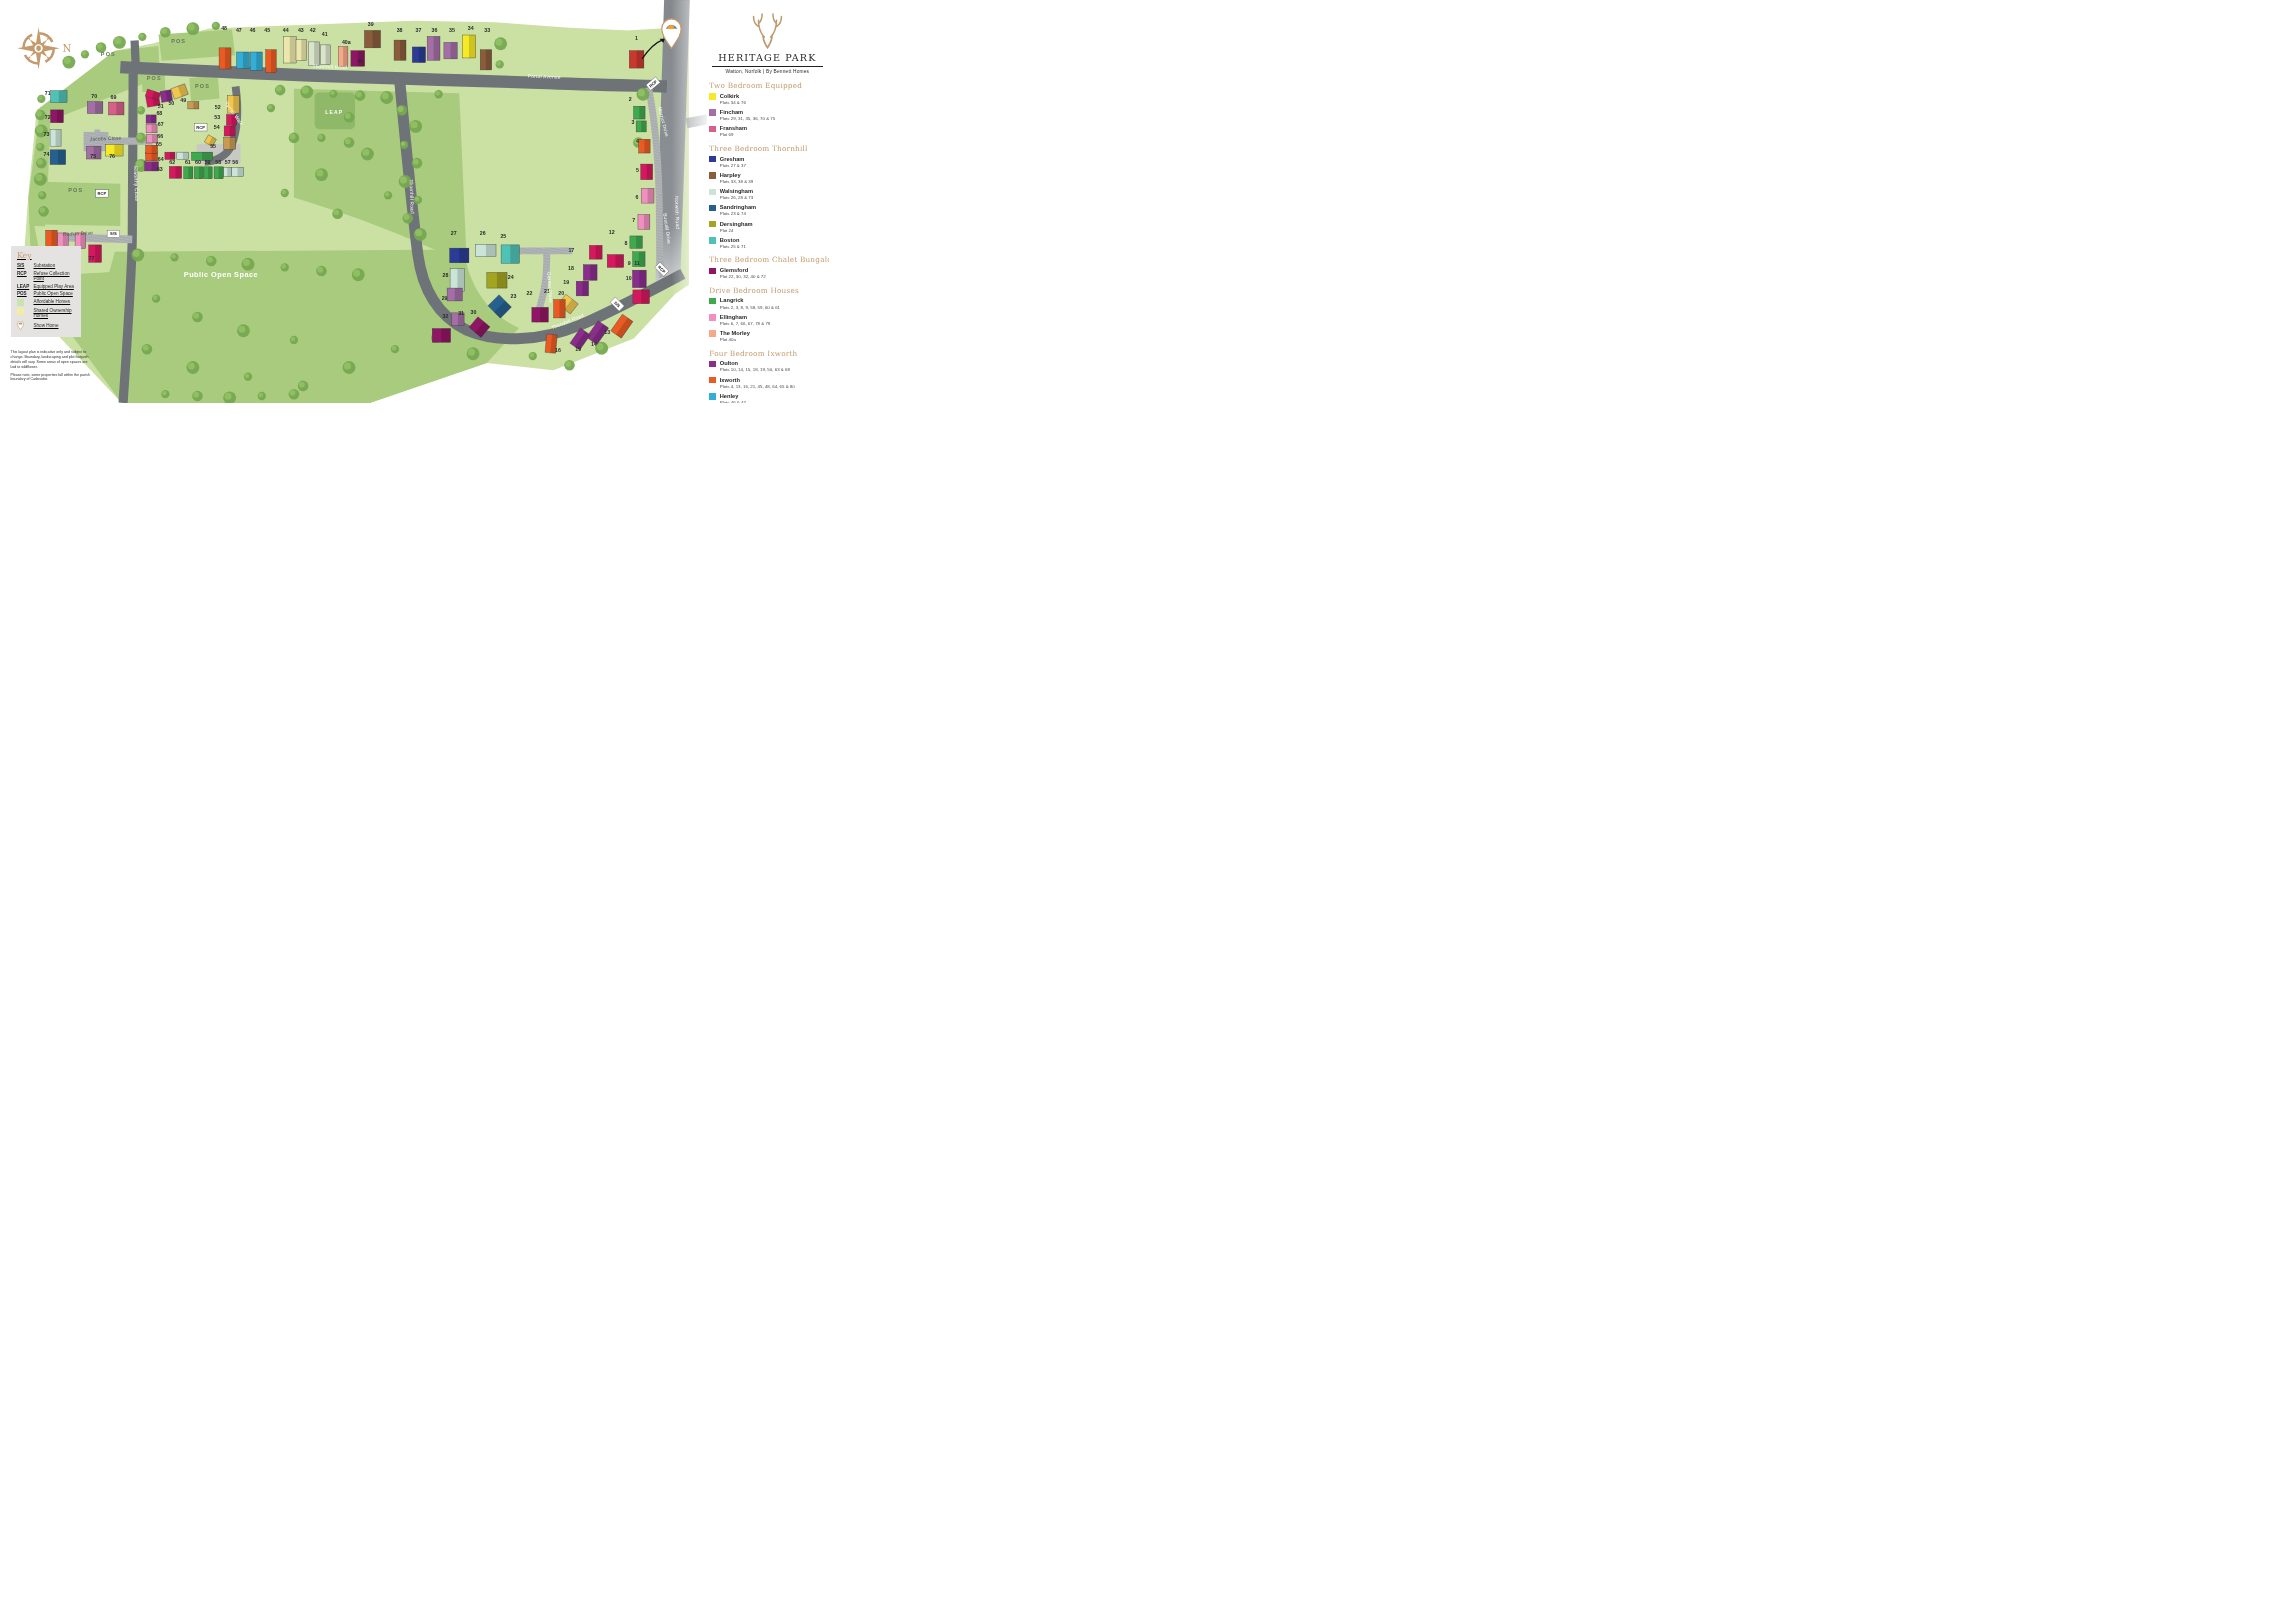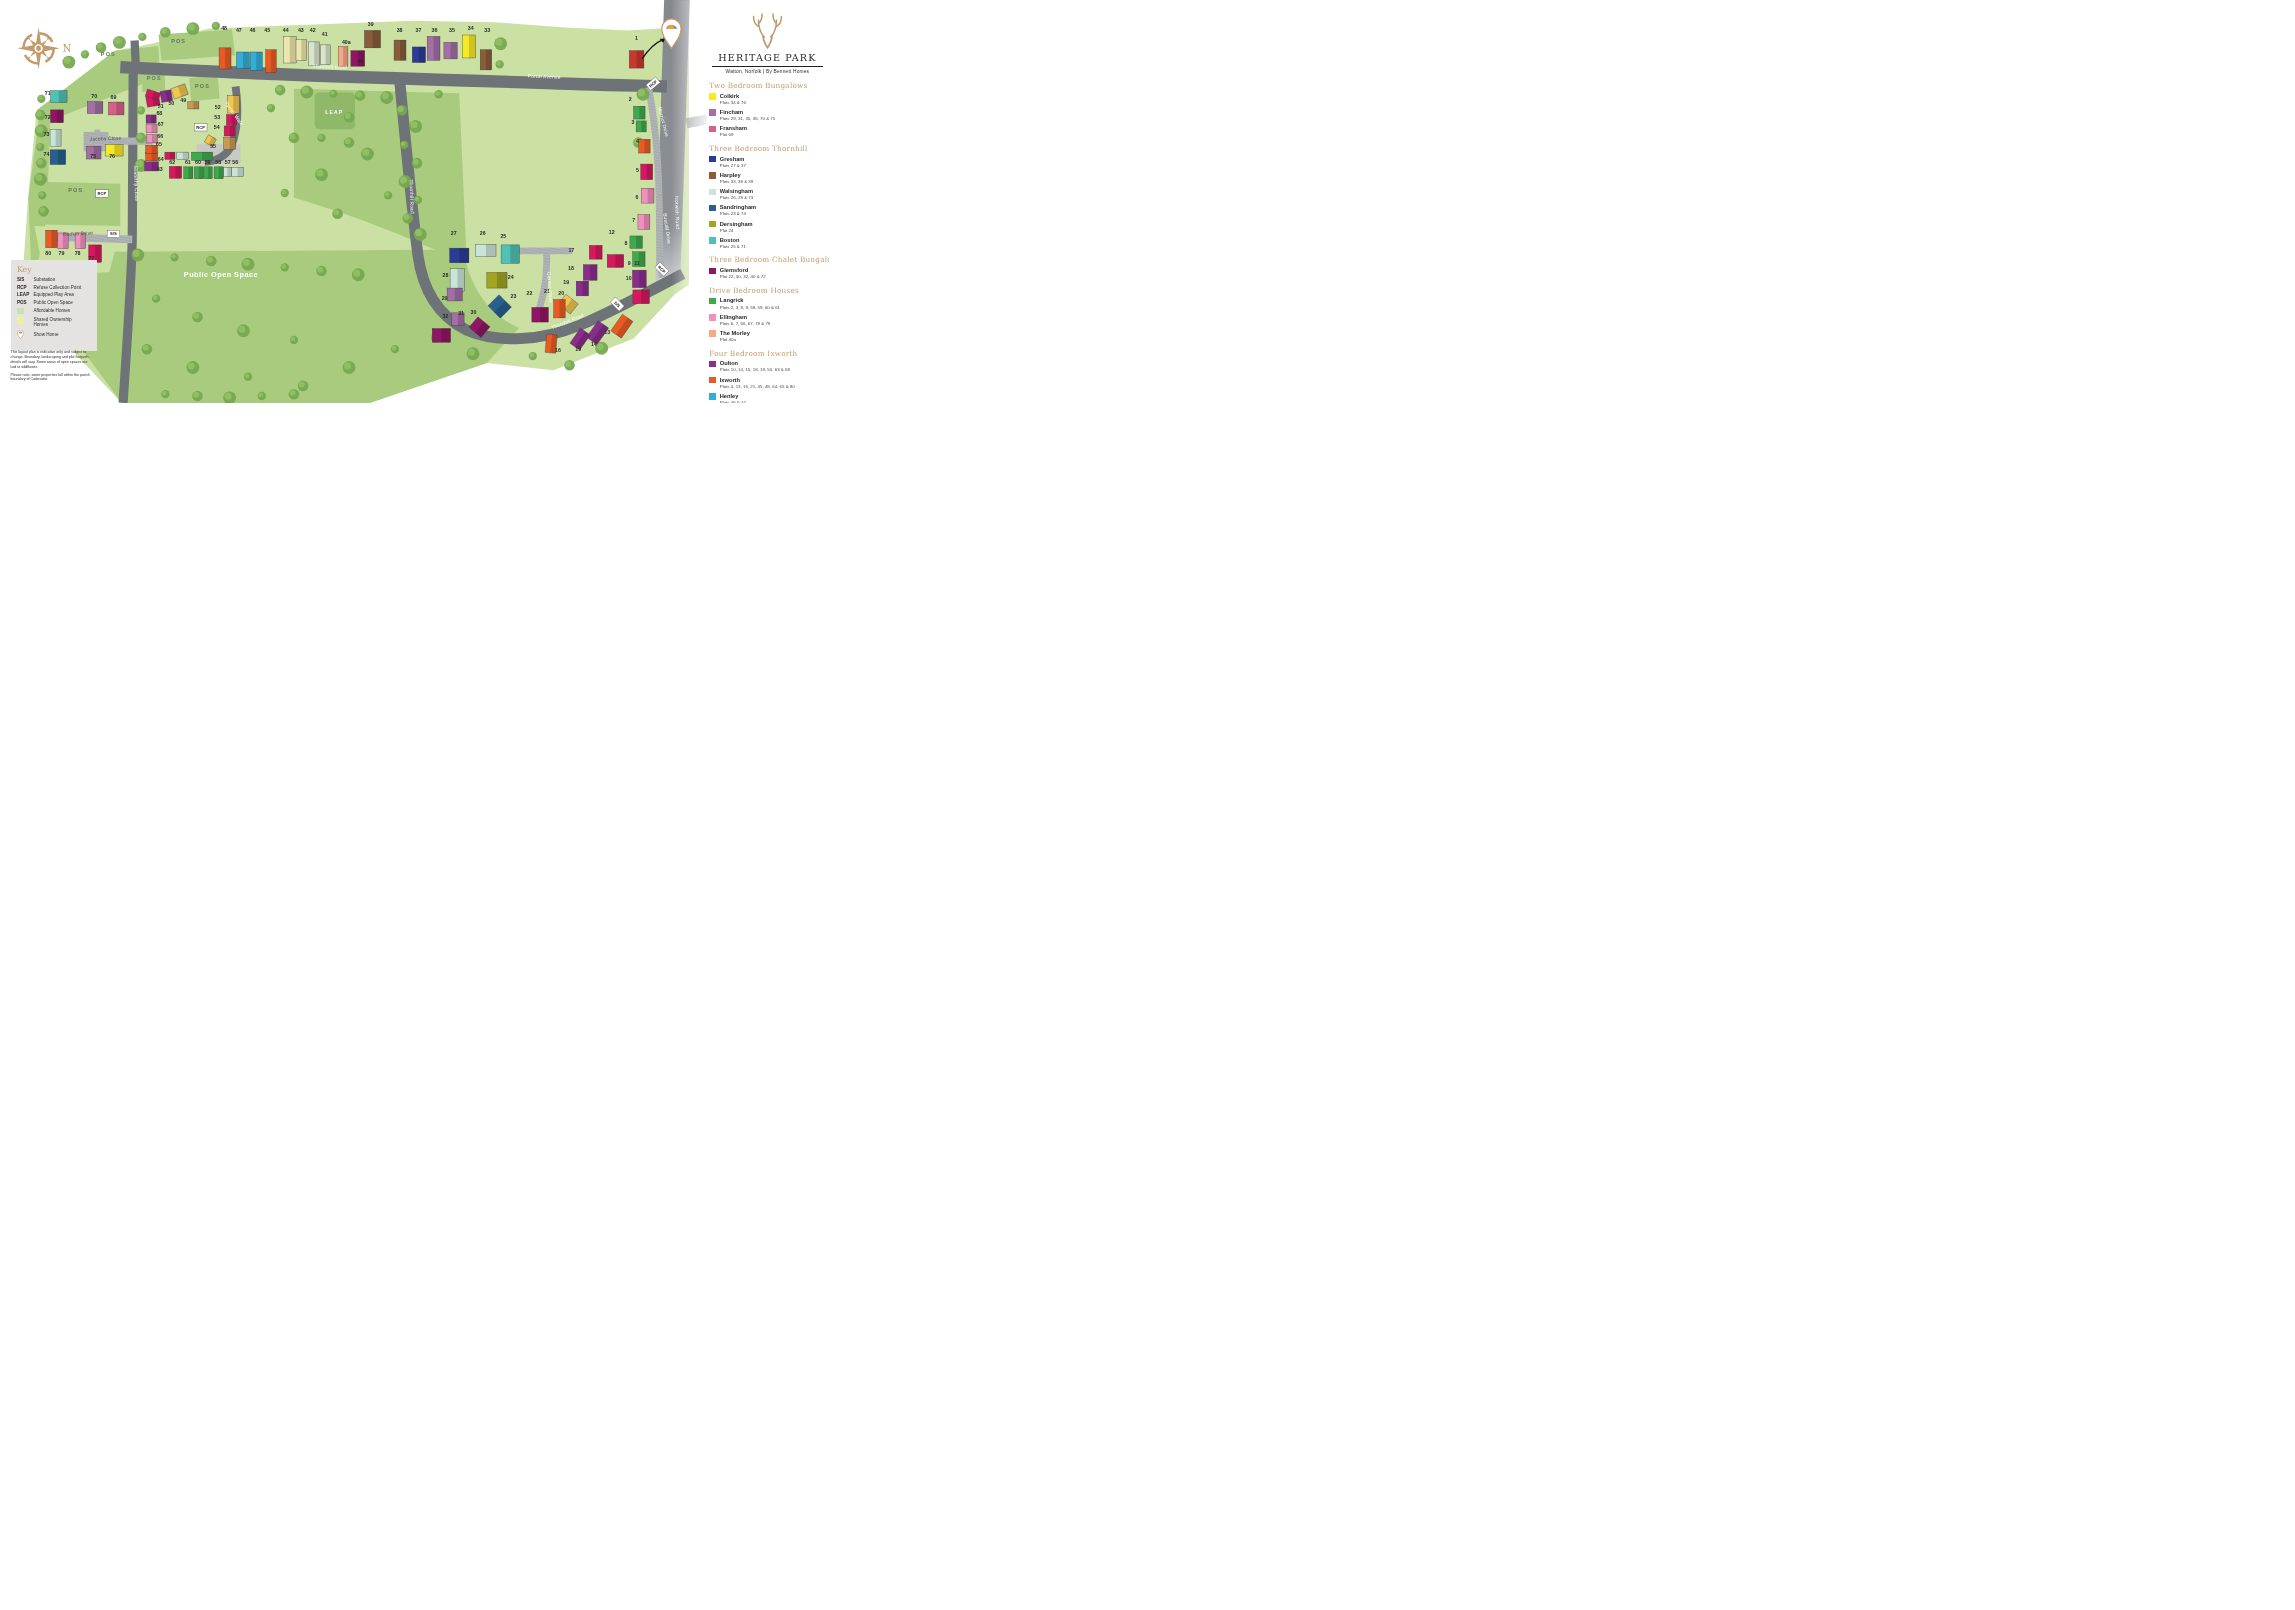--- a/index.html
+++ b/index.html
@@ -14,22 +14,22 @@
                color:#231f20;margin-top:1.8px;white-space:nowrap;}
   .brand-rule{border-top:0.7px solid #231f20;margin:2.8px 3.7px 2.3px 3.7px;}
   .brand-sub{font-size:4.8px;color:#2d2d2d;letter-spacing:0.2px;}
   .sec-head{font-family:"DejaVu Serif",serif;color:#c49a6c;font-size:7.3px;letter-spacing:0.2px;
             margin:6.4px 0 2.8px 0.9px;white-space:nowrap;}
   .leg-item{display:flex;align-items:flex-start;margin:0 0 4.1px 0.9px;}
   .swatch{width:6.4px;height:6.4px;flex:0 0 6.4px;margin-right:4.1px;margin-top:0.5px;}
   .leg-name{font-size:5.7px;font-weight:700;color:#231f20;line-height:1.1;}
   .leg-plots{font-size:4.4px;color:#4b4b4b;margin-top:0.9px;}
   
-  #key-box{position:absolute;left:10.6px;top:260px;width:86px;height:91px;background:#e4e3e1;
-           padding:4.6px 4.6px 3.7px 6.4px;box-sizing:border-box;}
+  #key-box{position:absolute;left:10.6px;top:246px;width:70px;height:91px;background:#e4e3e1;
+           padding:4.6px 4.6px 3.7px 6.4px;box-sizing:border-box;text-decoration:underline;}
   #key-title{font-family:"DejaVu Serif",serif;color:#c49a6c;font-size:7.8px;margin-bottom:3.7px;}
   .key-row{display:flex;align-items:flex-start;margin-bottom:2.3px;}
   .key-code{width:16.5px;flex:0 0 16.5px;font-weight:700;font-size:4.6px;color:#231f20;}
   .key-lab{font-size:4.6px;color:#2d2d2d;line-height:1.15;}
   .key-sw{width:6.9px;height:6.9px;flex:0 0 6.9px;margin-right:9.6px;}
   #disclaimer{position:absolute;left:10.6px;top:350px;width:80px;font-size:3.6px;color:#2d2d2d;line-height:1.35;}
   #disclaimer p{margin:0 0 3.2px 0;}
 </style>
 </head>
 <body>
@@ -817,21 +817,21 @@
       <svg width="41" height="36" viewBox="-40 0 80 80" fill="none" stroke="#be9b6e" stroke-width="3.4" stroke-linecap="round">
         <path d="M-7,54 C-16,44 -20,34 -20,16 M-20,30 C-28,26 -31,20 -31,8 M-20,24 C-14,18 -12,12 -12,2"></path>
         <path d="M7,54 C16,44 20,34 20,16 M20,30 C28,26 31,20 31,8 M20,24 C14,18 12,12 12,2"></path>
         <path d="M-10,50 C-10,63 -4,70 0,77 C4,70 10,63 10,50" stroke-width="3.8"></path>
       </svg>
       <div class="brand-title">HERITAGE PARK</div>
       <div class="brand-rule"></div>
       <div class="brand-sub">Watton, Norfolk | By Bennett Homes</div>
     </div>
     <div id="legend-sections">
-        <div class="sec-head">Two Bedroom Bungalows</div>
+        <div class="sec-head">Two Bedroom Equipped</div>
         <div class="leg-item">
           <div class="swatch" style="background: rgb(246, 233, 38);"></div>
           <div>
             <div class="leg-name">Colkirk</div>
             <div class="leg-plots">Plots 34 &amp; 76</div>
           </div>
         </div>
         <div class="leg-item">
           <div class="swatch" style="background: rgb(164, 111, 166);"></div>
           <div>

